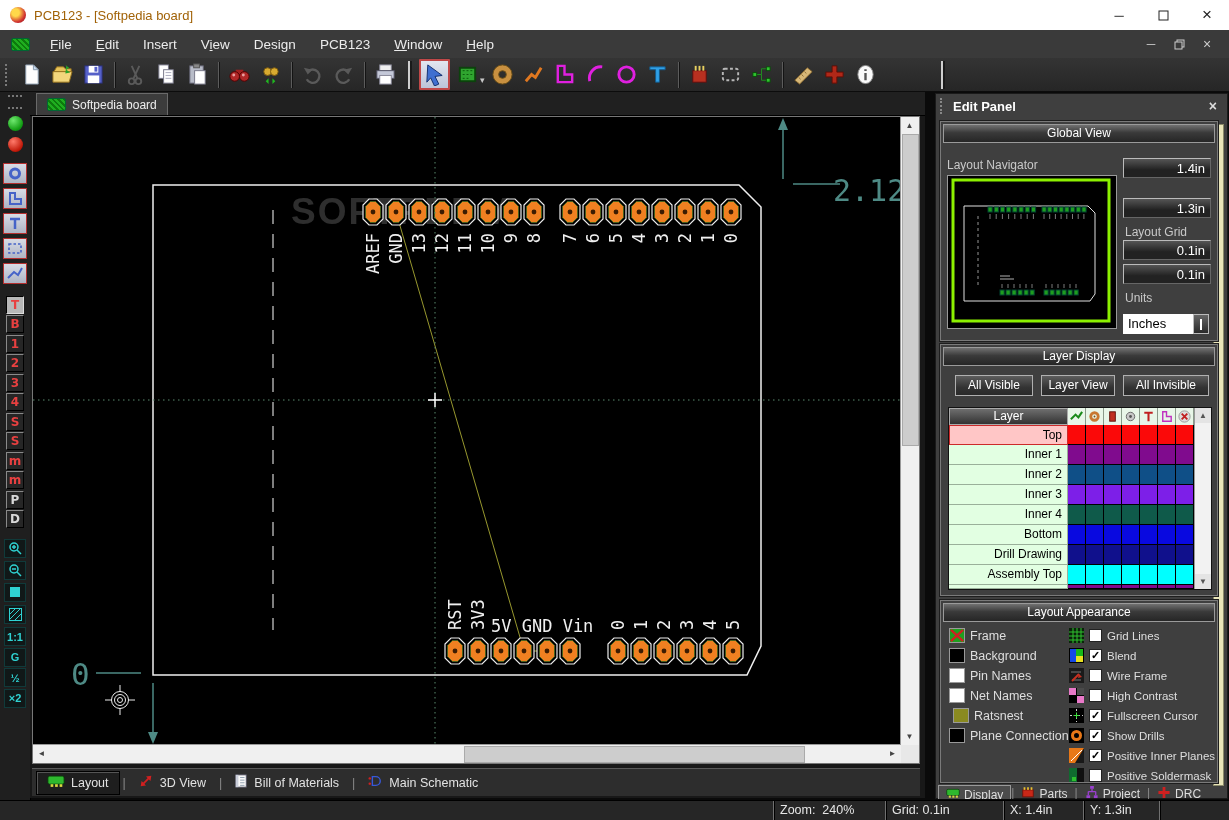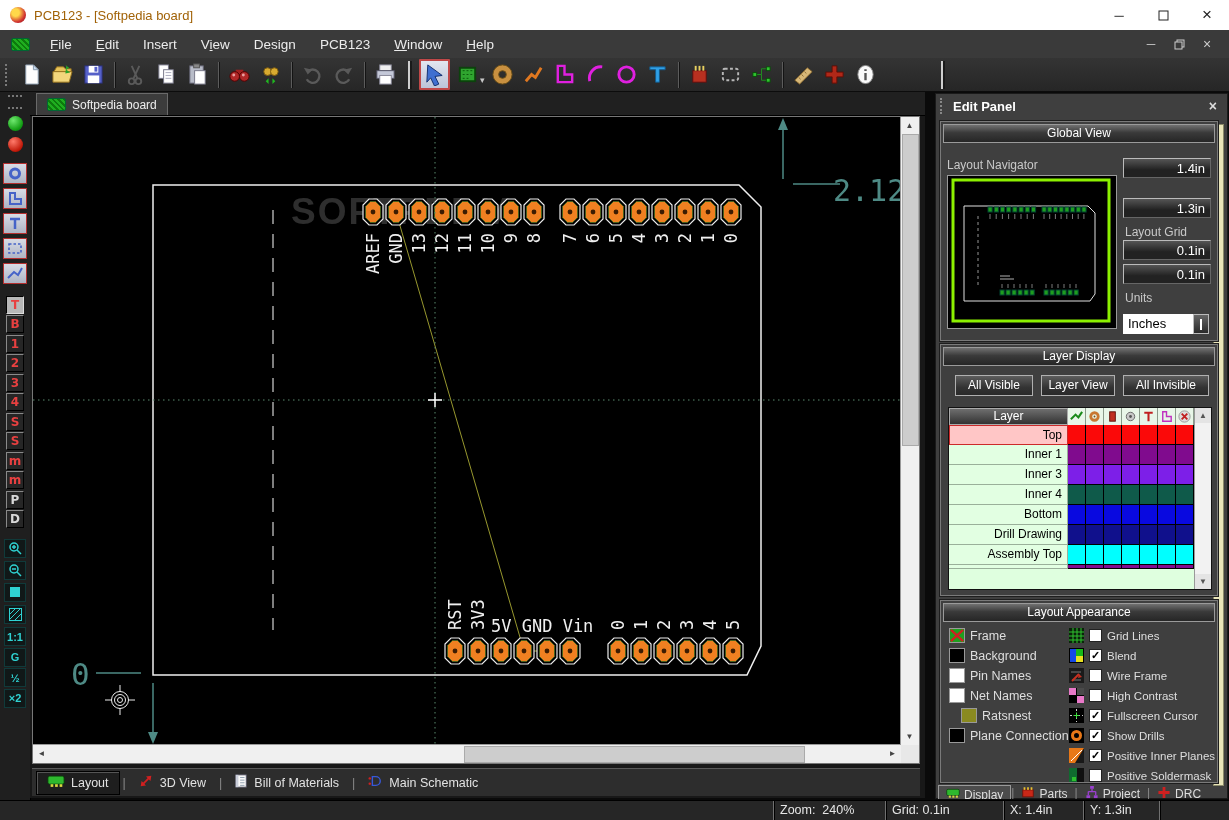--- a/index.html
+++ b/index.html
@@ -807,20 +807,30 @@
                 <div class="lname">Inner 1</div>
                 <div class="lcell" style="background: rgb(128, 11, 142);"></div>
                 <div class="lcell" style="background: rgb(128, 11, 142);"></div>
                 <div class="lcell" style="background: rgb(128, 11, 142);"></div>
                 <div class="lcell" style="background: rgb(128, 11, 142);"></div>
                 <div class="lcell" style="background: rgb(128, 11, 142);"></div>
                 <div class="lcell" style="background: rgb(128, 11, 142);"></div>
                 <div class="lcell" style="background: rgb(128, 11, 142);"></div>
               </div>
               <div class="lrow">
+                <div class="lname">Inner 2</div>
+                <div class="lcell" style="background: rgb(15, 79, 135);"></div>
+                <div class="lcell" style="background: rgb(15, 79, 135);"></div>
+                <div class="lcell" style="background: rgb(15, 79, 135);"></div>
+                <div class="lcell" style="background: rgb(15, 79, 135);"></div>
+                <div class="lcell" style="background: rgb(15, 79, 135);"></div>
+                <div class="lcell" style="background: rgb(15, 79, 135);"></div>
+                <div class="lcell" style="background: rgb(15, 79, 135);"></div>
+              </div>
+              <div class="lrow">
                 <div class="lname">Inner 3</div>
                 <div class="lcell" style="background: rgb(125, 31, 232);"></div>
                 <div class="lcell" style="background: rgb(125, 31, 232);"></div>
                 <div class="lcell" style="background: rgb(125, 31, 232);"></div>
                 <div class="lcell" style="background: rgb(125, 31, 232);"></div>
                 <div class="lcell" style="background: rgb(125, 31, 232);"></div>
                 <div class="lcell" style="background: rgb(125, 31, 232);"></div>
                 <div class="lcell" style="background: rgb(125, 31, 232);"></div>
               </div>
               <div class="lrow">
@@ -898,21 +908,21 @@
               <span class="app-lab" style="font-size: 12.5px;">Background</span>
             </div>
             <div class="app-row" style="left: 8px; top: 67px;">
               <span class="sw" style="background: rgb(255, 255, 255);"></span>
               <span class="app-lab" style="font-size: 12.5px;">Pin Names</span>
             </div>
             <div class="app-row" style="left: 8px; top: 87px;">
               <span class="sw" style="background: rgb(255, 255, 255);"></span>
               <span class="app-lab" style="font-size: 12.5px;">Net Names</span>
             </div>
-            <div class="app-row" style="left: 20px; top: 107px;">
+            <div class="app-row" style="left: 12px; top: 107px;">
               <span class="sw" style="background: rgb(138, 138, 32);"></span>
               <span class="app-lab" style="font-size: 12.5px;">Ratsnest</span>
             </div>
             <div class="app-row" style="left: 8px; top: 127px;">
               <span class="sw" style="background: rgb(0, 0, 0);"></span>
               <span class="app-lab" style="font-size: 12.5px;">Plane Connections</span>
             </div>
           </div>
         <div id="appearance-checks">
             <div class="app-row" style="left: 128px; top: 27px;">

